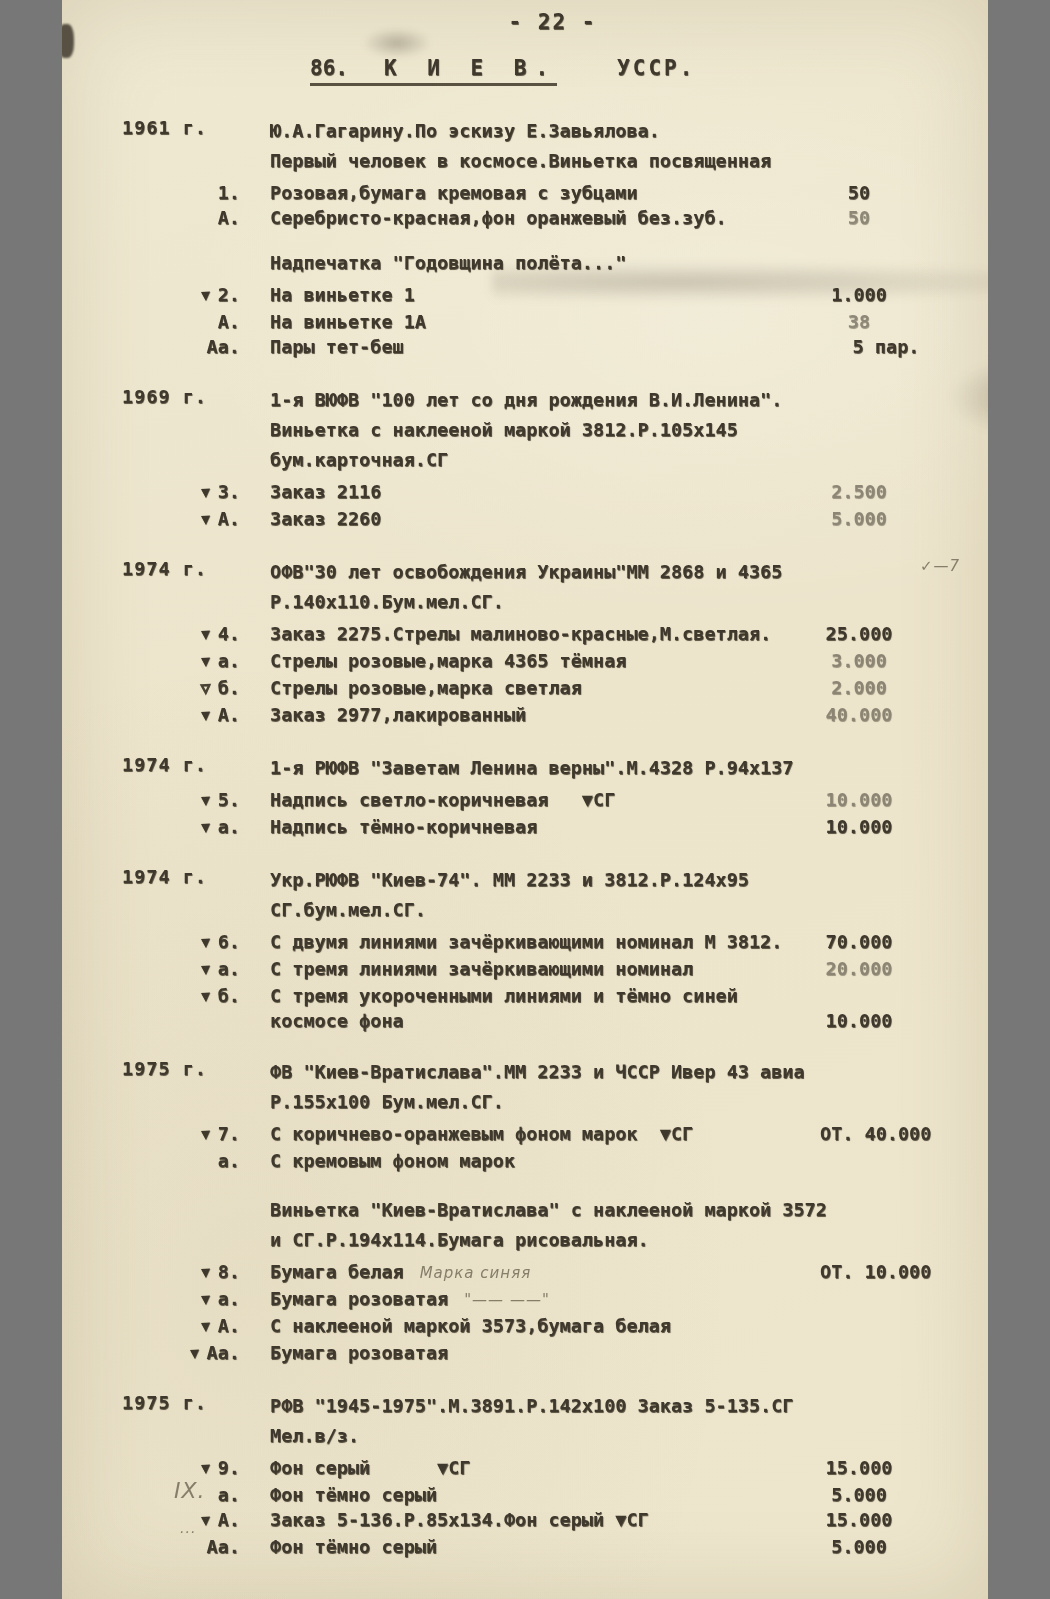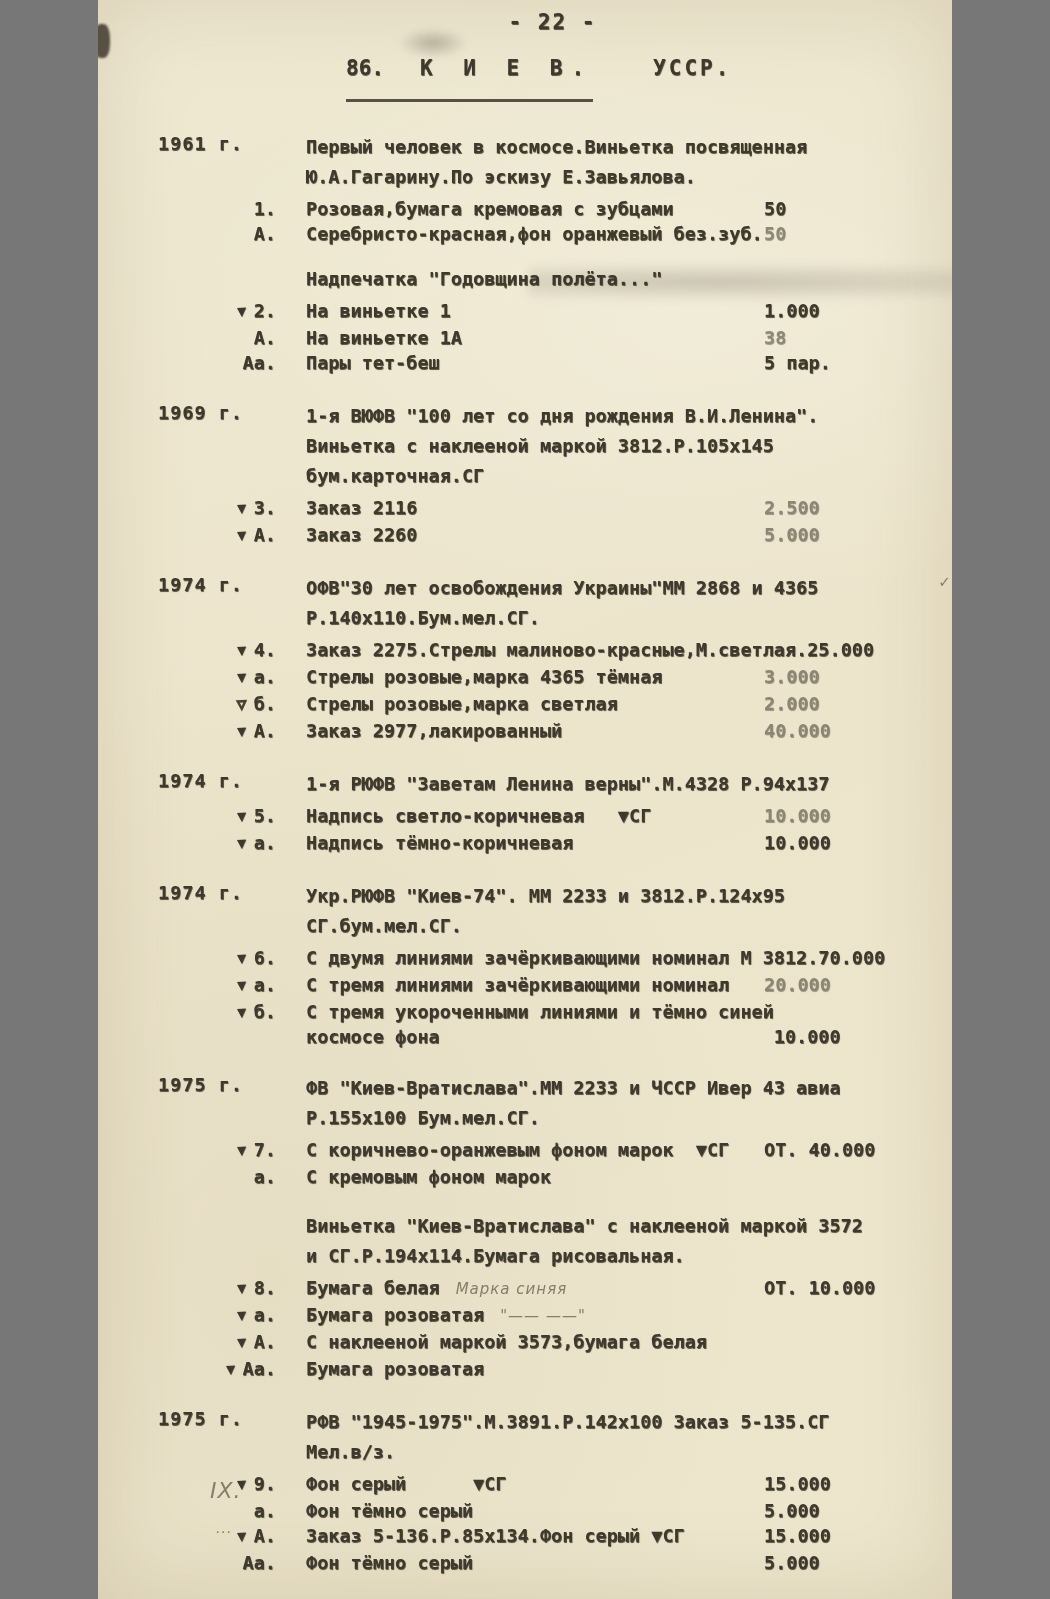--- a/index.html
+++ b/index.html
@@ -1,18 +1,18 @@
 <!DOCTYPE html>
 <html><head>
 <meta charset="utf-8">
 <style>
   html,body{margin:0;padding:0;background:#777;}
   .page{
     position:relative;
-    width:854px;height:1599px;
+    width:926px;height:1599px;
     margin:0 auto;
     background:
       radial-gradient(ellipse 900px 500px at 70% 20%, rgba(255,255,245,.25), transparent 60%),
       radial-gradient(ellipse 700px 900px at 20% 80%, rgba(120,100,60,.06), transparent 70%),
       linear-gradient(160deg,#efe9d2 0%, #ece4cb 45%, #ede6cd 100%);
     box-shadow: inset 0 0 90px rgba(120,100,60,.18);
     font-family:"DejaVu Sans Mono","Liberation Mono",monospace;
     font-weight:700;
     color:#3e382d;
     overflow:hidden;
@@ -20,21 +20,21 @@
   .ink{ text-shadow:0.6px 0.6px 0.7px rgba(55,45,30,.8); }
   .page-number{
     text-align:center; padding-top:10px; font-size:21px; letter-spacing:2px;
     margin-left:55px;
   }
   .doc-title{
     margin:22px 0 6px 248px; font-size:21px; white-space:nowrap;
   }
   .title-underlined{
     display:inline-block; border-bottom:3px solid rgba(62,54,40,.85);
-    padding-bottom:19px;
+    padding-bottom:3px;
   }
   .catalog-no{ margin-right:36px; }
   .kiev{ letter-spacing:9px; }
   .region{ margin-left:60px; letter-spacing:3px; }
 
   .doc-body{ padding:10px 28px 0 60px; font-size:18.5px; }
 
   .section{ margin-top:22px; }
   .sec-head,.row{
     display:grid; grid-template-columns:148px 1fr 160px; align-items:start;
@@ -44,21 +44,21 @@
   .head-right{ text-align:right; }
   .rows{ margin-top:4px; }
   .row{ line-height:25px; }
   .row .ymargin{
     display:flex; justify-content:flex-end; align-items:baseline;
     gap:8px; padding-right:30px; white-space:nowrap;
   }
   .marker{ font-size:15px; transform:translateY(-1px) rotate(-2deg); display:inline-block; }
   .marker.outline{ color:transparent; -webkit-text-stroke:1.6px #4a4335; }
   .rtext{ white-space:nowrap; }
-  .rprice{ text-align:left; padding-right:62px; white-space:nowrap; }
+  .rprice{ text-align:center; padding-right:62px; white-space:nowrap;margin-left:20px; }
   .rprice.wide{ padding-right:8px; }
   .row.multiline .rprice{ align-self:end; }
   .faint{ opacity:.55; }
   .pencil{
     font-family:"DejaVu Sans","Liberation Sans",sans-serif;
     font-weight:400; font-style:italic; color:#877e6a; font-size:15px;
     text-shadow:none; letter-spacing:1px;
   }
   .hw-inline{ margin-left:16px; }
 
@@ -97,22 +97,22 @@
 
   <div class="doc-title ink">
     <span class="title-underlined"><span class="catalog-no">86.</span><span class="kiev">К И Е В.</span></span><span class="region">УССР.</span>
   </div>
 
   <div class="doc-body ink">
       <div class="section" style="margin-top: 14px;">
         <div class="sec-head">
           <div class="year">1961 г.</div>
           <div class="head-lines">
+            <div class="hline">Ю.А.Гагарину.По эскизу Е.Завьялова.</div>
             <div class="hline">Первый человек в космосе.Виньетка посвященная</div>
-            <div class="hline">Ю.А.Гагарину.По эскизу Е.Завьялова.</div>
           </div>
           <div class="head-right"></div>
         </div>
         <div class="rows">
           <div class="row">
             <div class="ymargin">
               <span class="marker"></span>
               <span class="num">1.</span>
             </div>
             <div class="rtext">

